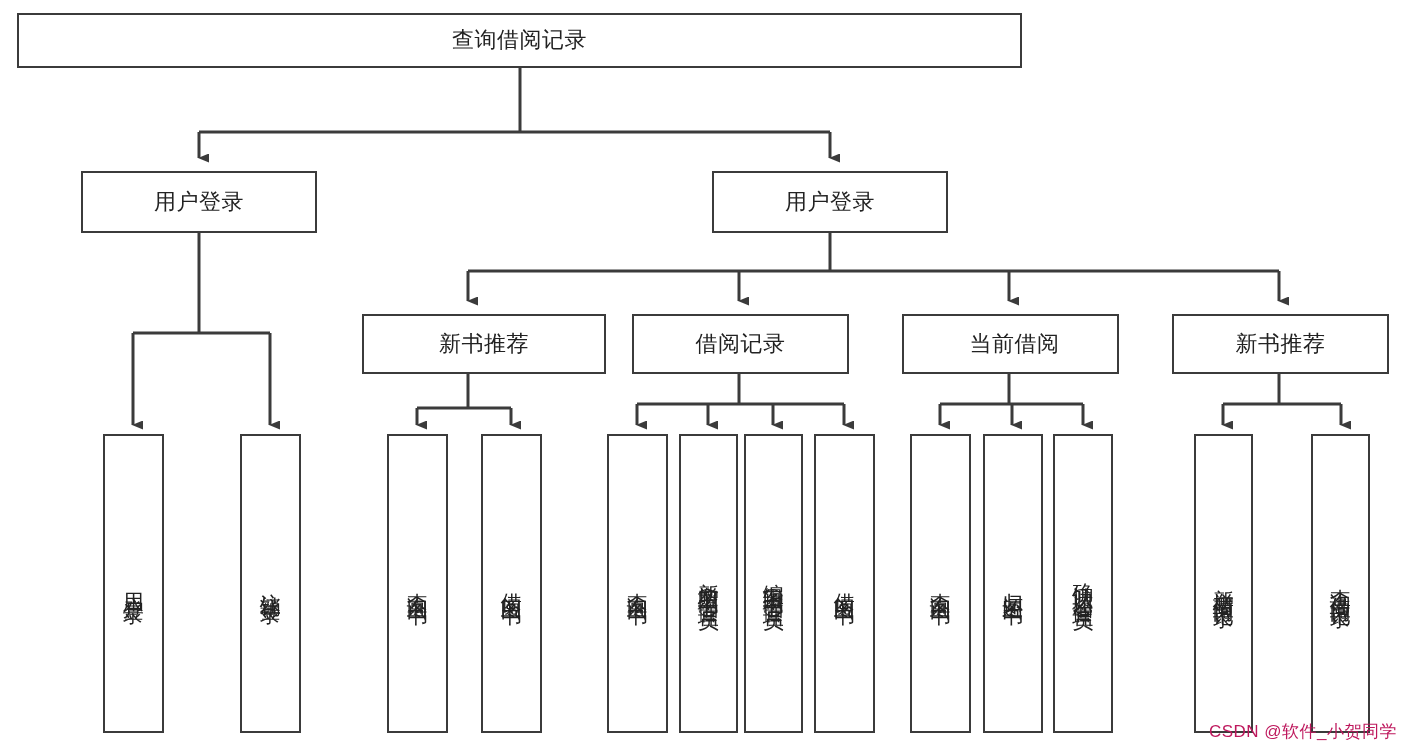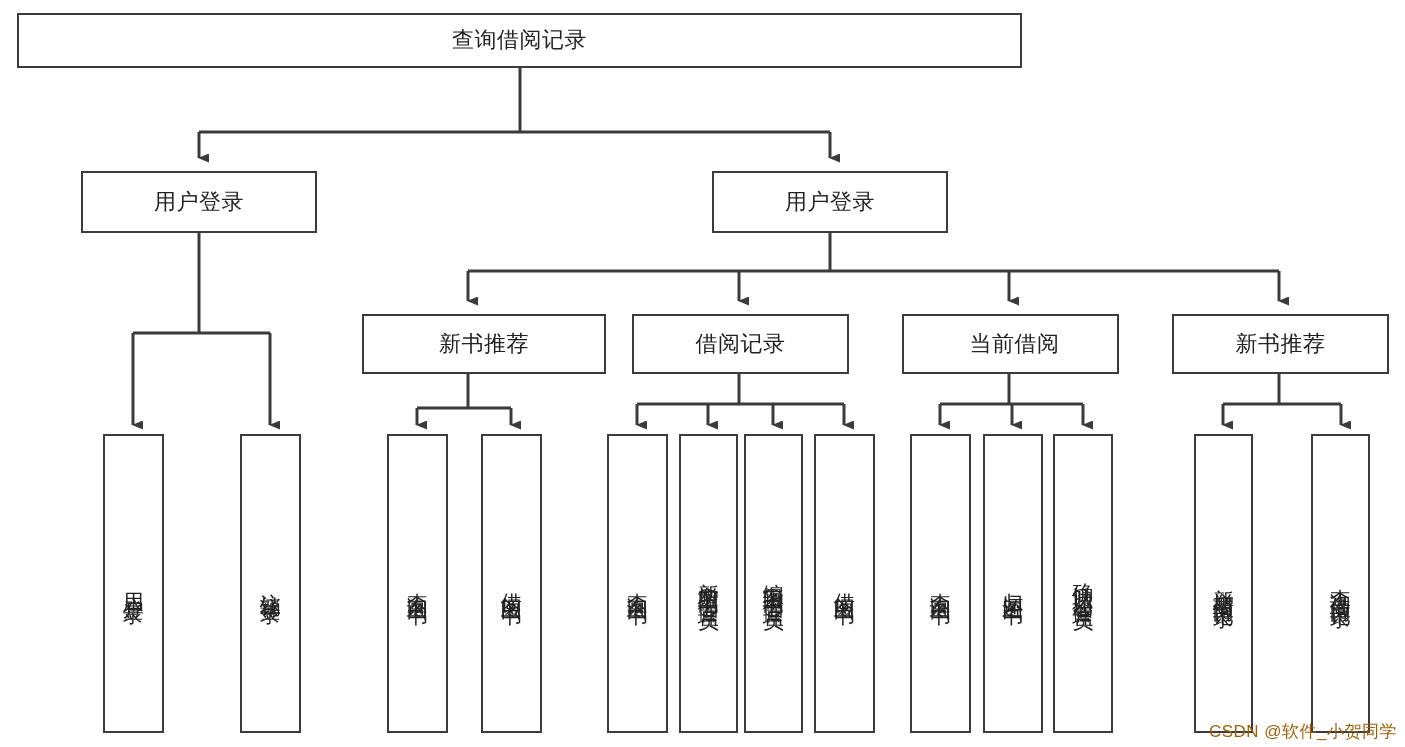--- a/index.html
+++ b/index.html
@@ -55,21 +55,21 @@
   }
   .node.h .htext {
     white-space: nowrap;
     display: block;
   }
   .watermark {
     position: absolute;
     right: 8px;
     bottom: 4px;
     font-size: 17px;
-    color: #a16207;
+    color: #be185d;
     white-space: nowrap;
     letter-spacing: 0.5px;
   }
 </style>
 </head>
 <body>
 
 <div id="canvas">
 
   <svg class="wires" viewBox="0 0 1405 747" xmlns="http://www.w3.org/2000/svg">

